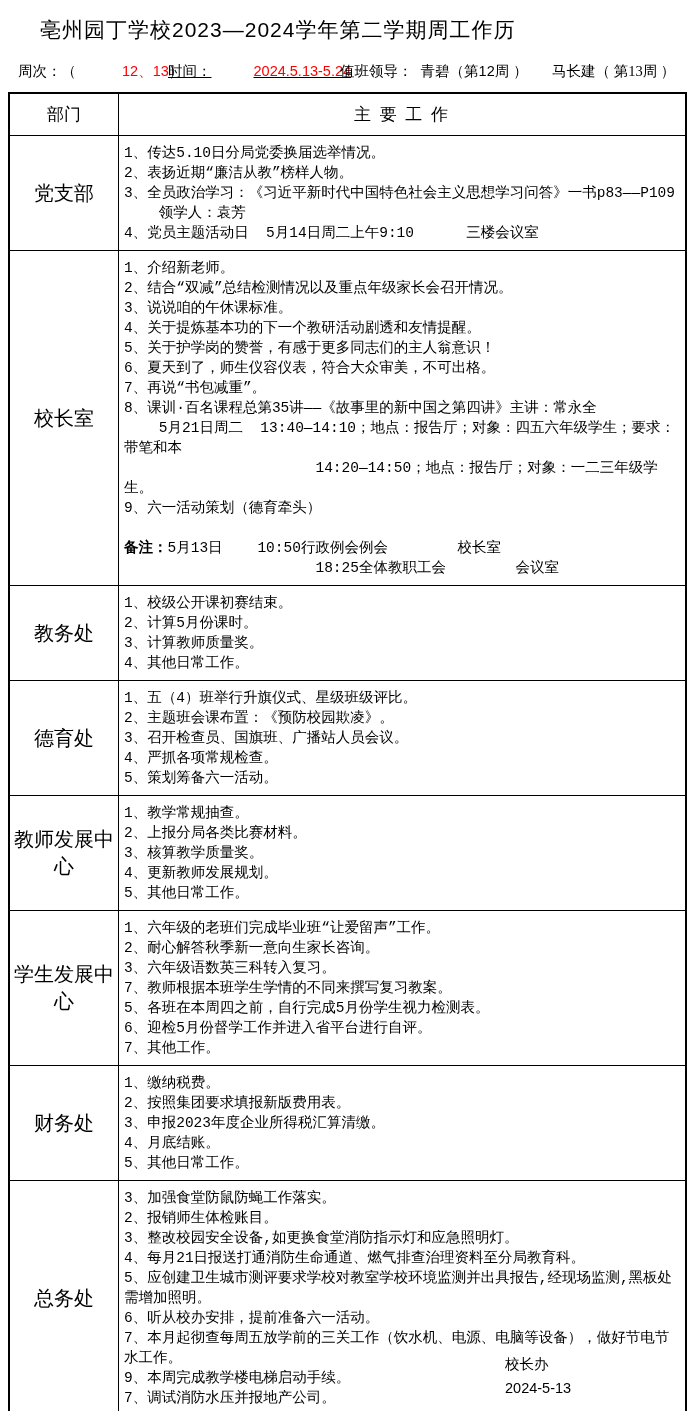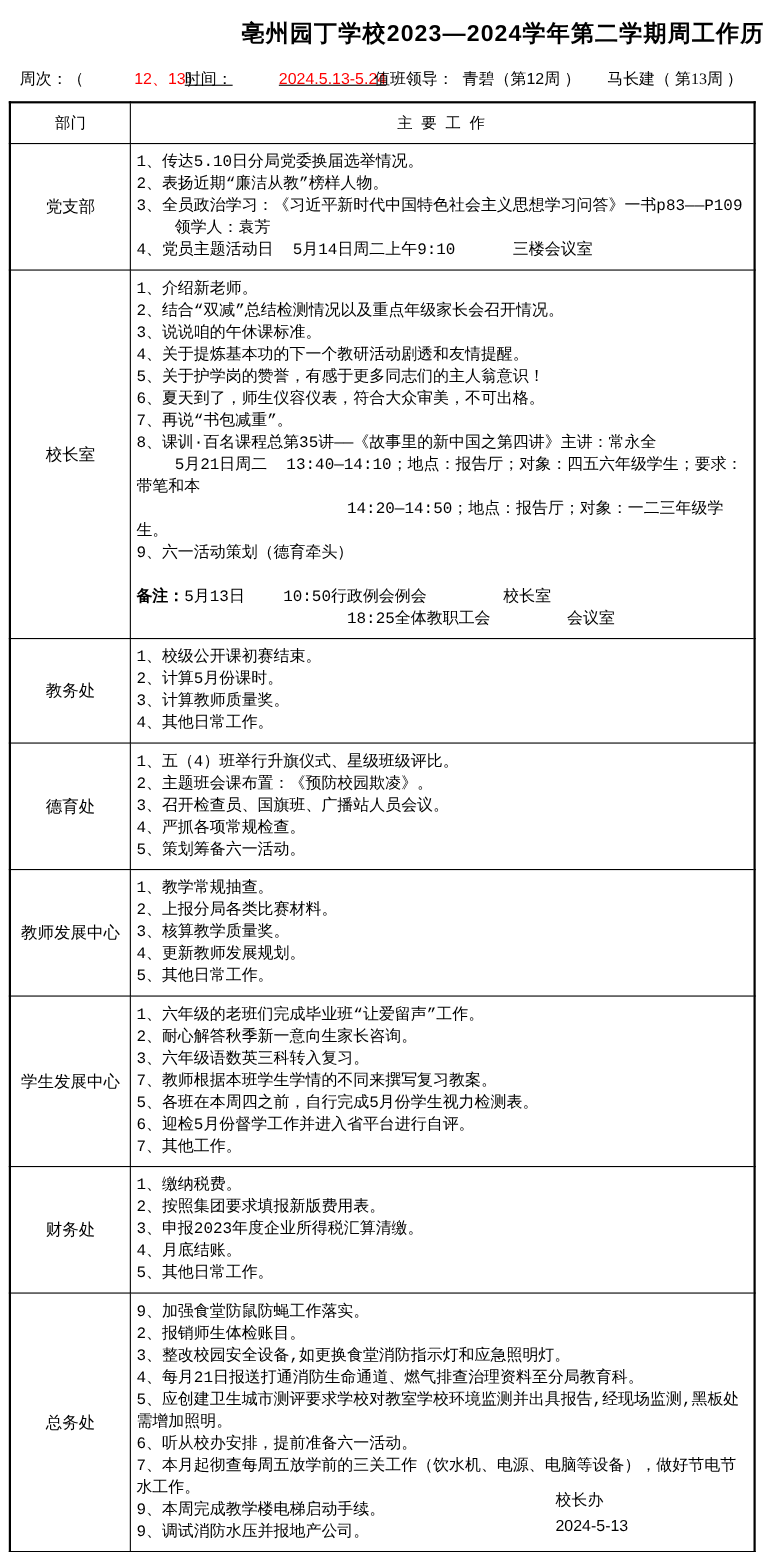--- a/index.html
+++ b/index.html
@@ -5,26 +5,27 @@
   html, body { margin: 0; padding: 0; }
   body {
     width: 695px;
     height: 1411px;
     background: #ffffff;
     color: #000000;
     font-family: "Liberation Sans", "DejaVu Sans", sans-serif;
     position: relative;
   }
   .page-title {
-    text-align: right;
+    text-align: left;
     font-size: 21px;
-    font-weight: bold;
+    font-weight: normal;
     padding-top: 16px;
     margin: 0 0 0 0;
     letter-spacing: 1px;
+    padding-left: 40px;
   }
   .meta-row {
     position: relative;
     height: 26px;
     margin-top: 18px;
     font-size: 14.5px;
     white-space: pre;
   }
   .meta-seg { position: absolute; top: 0; }
   .seg-week { left: 18px; }
@@ -36,26 +37,26 @@
     border-collapse: collapse;
     width: 679px;
     margin: 4px 0 0 8px;
     table-layout: fixed;
   }
   table.work-table, table.work-table td, table.work-table th {
     border: 1.5px solid #000;
   }
   table.work-table { border-width: 2px; }
   th.col-dept, td.dept { width: 104px; }
-  th { font-size: 14px; font-weight: normal; padding: 9px 2px; margin-left: 12px; }
+  th { font-size: 17px; font-weight: normal; padding: 9px 2px; margin-left: 12px; }
   th.col-work { letter-spacing: 2px; }
   td.dept {
     text-align: center;
     vertical-align: middle;
-    font-size: 15px;
+    font-size: 20px;
     padding: 4px 2px;
   }
   td.work {
     vertical-align: middle;
     font-size: 14.5px;
     padding: 7px 6px 7px 5px;
   }
   .line {
     line-height: 20px;
     white-space: pre-wrap;
@@ -170,29 +171,29 @@
           <div class="line">1、缴纳税费。</div>
           <div class="line">2、按照集团要求填报新版费用表。</div>
           <div class="line">3、申报2023年度企业所得税汇算清缴。</div>
           <div class="line">4、月底结账。</div>
           <div class="line">5、其他日常工作。</div>
         </td>
       </tr>
       <tr>
         <td class="dept">总务处</td>
         <td class="work">
-          <div class="line">9、加强食堂防鼠防蝇工作落实。</div>
+          <div class="line">3、加强食堂防鼠防蝇工作落实。</div>
           <div class="line">2、报销师生体检账目。</div>
           <div class="line">3、整改校园安全设备,如更换食堂消防指示灯和应急照明灯。</div>
           <div class="line">4、每月21日报送打通消防生命通道、燃气排查治理资料至分局教育科。</div>
           <div class="line">5、应创建卫生城市测评要求学校对教室学校环境监测并出具报告,经现场监测,黑板处需增加照明。</div>
           <div class="line">6、听从校办安排，提前准备六一活动。</div>
           <div class="line">7、本月起彻查每周五放学前的三关工作（饮水机、电源、电脑等设备），做好节电节水工作。</div>
           <div class="line">9、本周完成教学楼电梯启动手续。</div>
-          <div class="line">9、调试消防水压并报地产公司。</div>
+          <div class="line">7、调试消防水压并报地产公司。</div>
         </td>
       </tr>
     </tbody>
 </table>
 
 <div class="footer">
   <div>校长办</div>
   <div>2024-5-13</div>
 </div>
 

